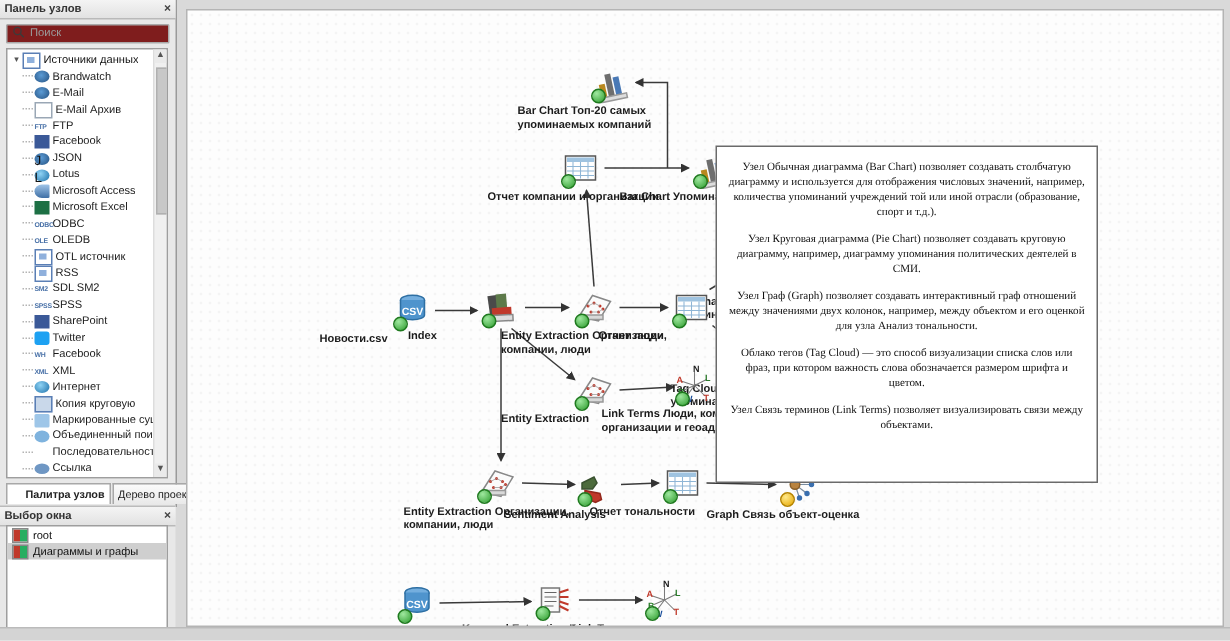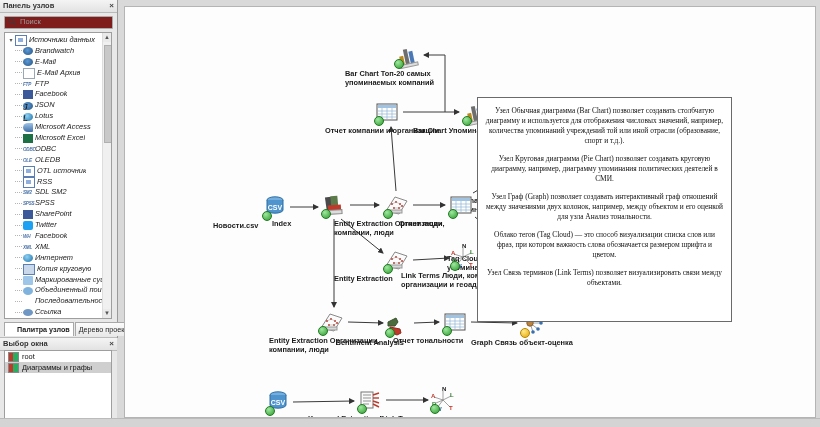--- a/index.html
+++ b/index.html
@@ -27,21 +27,21 @@
   }
   .search-row{
     margin:3px 4px 3px 4px;height:13px;
     background:#7f1d1d;border:1px solid #a9a9a9;border-radius:1px;
     display:flex;align-items:flex-start;padding:0 3px;box-sizing:border-box;
   }
   .search-row .mag{width:9px;height:9px;flex:0 0 9px;}
   .search-row .ph{font-size:7.5px;color:#9b9b9b;margin-left:3px;}
   #tree-wrap{
     position:absolute;left:4px;top:32px;width:108px;height:287px;
-    background:#fff;border:1px solid #9e9e9e;box-sizing:border-box;overflow:hidden;font-style:italic;
+    background:#fff;border:1px solid #9e9e9e;box-sizing:border-box;overflow:hidden;
   }
   .tree-scroll{
     position:absolute;right:0;top:0;width:8px;bottom:0;background:#f0f0f0;border-left:1px solid #ddd;
   }
   .tree-scroll .thumb{position:absolute;left:1px;width:6px;top:12px;height:96px;background:#c8c8c8;border:1px solid #b0b0b0;}
   .tree-scroll .arw{position:absolute;left:0;width:8px;height:9px;font-size:6px;text-align:center;line-height:9px;color:#555;background:#eaeaea;}
   .tree-scroll .arw.up{top:0;}
   .tree-scroll .arw.dn{bottom:0;}
   .tree-list{position:absolute;left:0;top:0;right:9px;top:0;padding:2px 0 0 0;}
   .t-row{height:10.9px;line-height:10.9px;display:flex;align-items:center;padding-left:2px;white-space:nowrap;}

